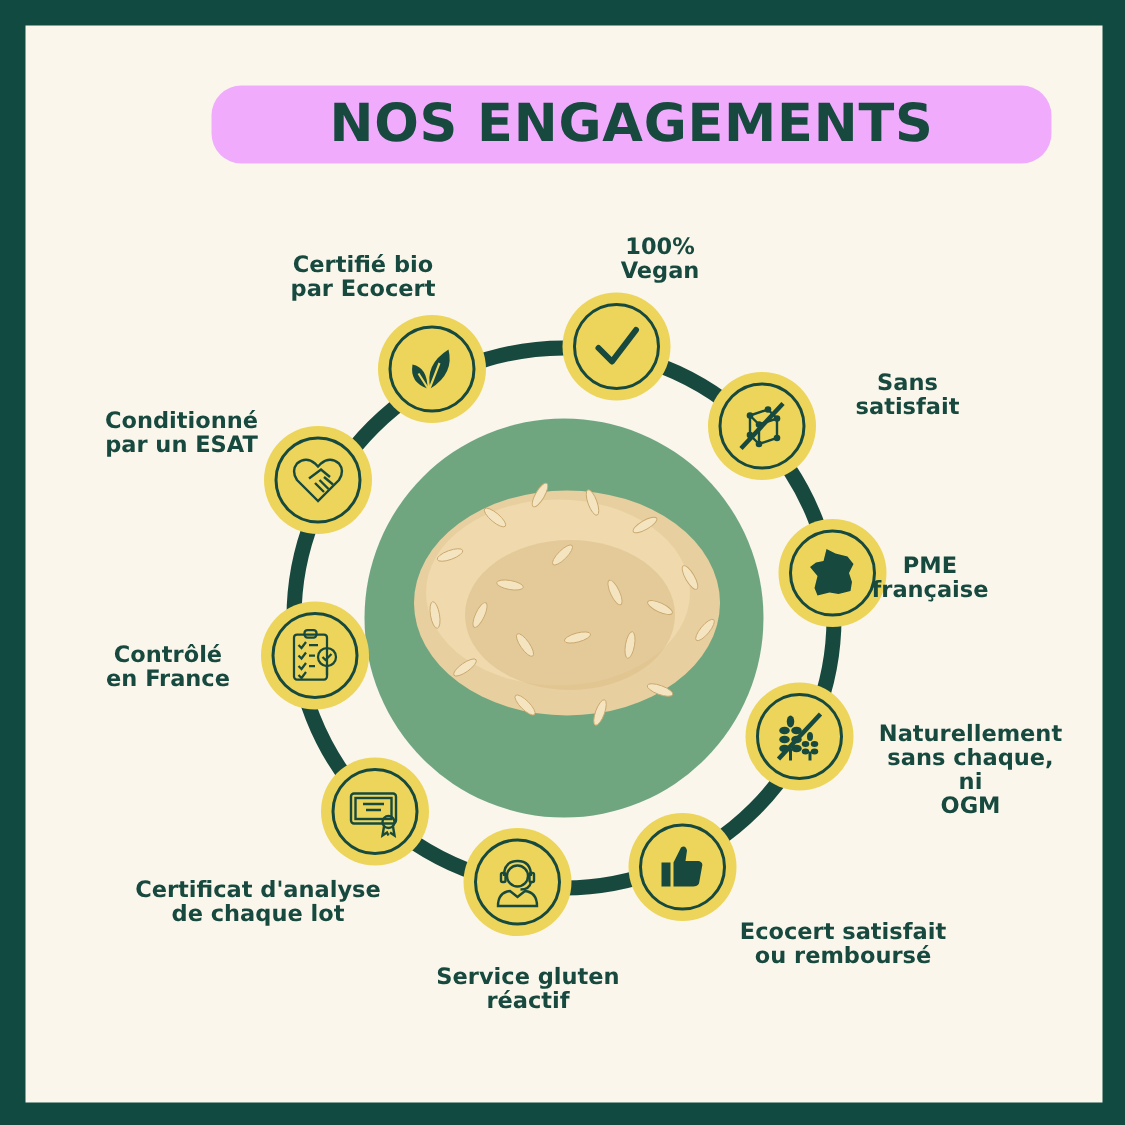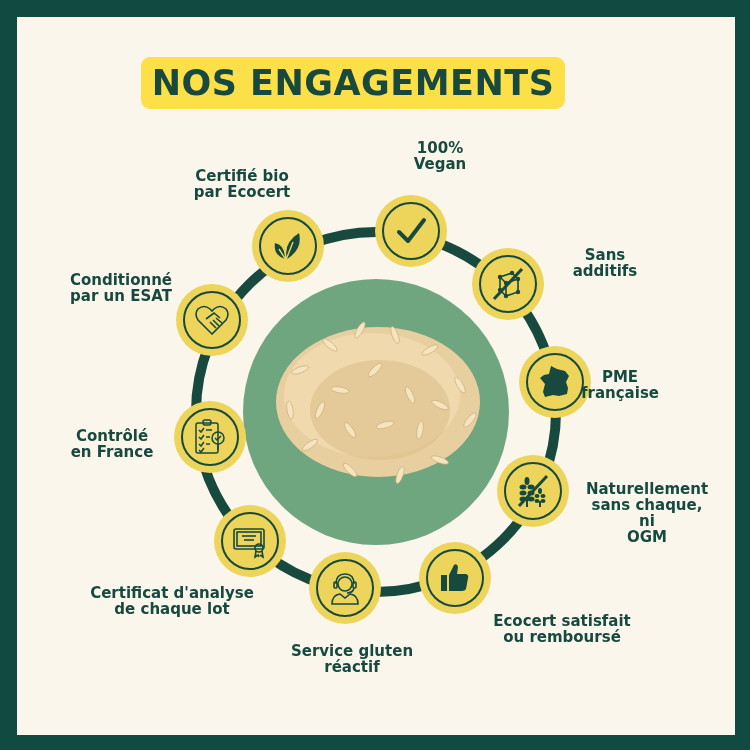--- a/index.html
+++ b/index.html
@@ -1,18 +1,18 @@
 <!DOCTYPE html>
 <html><head>
 <meta charset="utf-8">
 <style>
   html, body { margin: 0; padding: 0; }
   body { width: 750px; height: 750px; background: #114a40; position: relative; overflow: hidden; font-family: "DejaVu Sans", sans-serif; }
   .panel { position: absolute; left: 17px; top: 17px; width: 718px; height: 718px; background: #faf6ec; }
-  .title-box { position: absolute; left: 141px; top: 57px; width: 424px; height: 52px; background: #fde047; border-radius: 9px; display: flex; align-items: center; justify-content: center; }
+  .title-box { position: absolute; left: 141px; top: 57px; width: 560px; height: 52px; background: #f0abfc; border-radius: 20px; display: flex; align-items: center; justify-content: center; }
   .title-text { color: #17493e; font-weight: bold; font-size: 35px; letter-spacing: 0.5px; font-family: "DejaVu Sans", sans-serif; }
   svg.ring { position: absolute; left: 0; top: 0; }
   .icon { position: absolute; width: 72px; height: 72px; margin-left: -36px; margin-top: -36px; border-radius: 50%; background: #ecd55a; display: flex; align-items: center; justify-content: center; }
   .icon .inner { width: 58px; height: 58px; border-radius: 50%; border: 2px solid #17493e; box-sizing: border-box; display: flex; align-items: center; justify-content: center; }
   .label { position: absolute; color: #17493e; font-weight: bold; font-size: 15px; line-height: 16px; text-align: center; white-space: pre-line; transform: translateX(-50%); }
 </style>
 </head>
 <body>
 
 <div class="panel"></div>
@@ -179,24 +179,24 @@
       <svg width="38" height="38" viewBox="0 0 38 38">
         <g fill="#17493e">
           <path d="M18 32 Q14 16 30 6 Q34 22 18 32 Z"></path>
           <path d="M16 32 Q4 28 6 16 Q16 18 16 32 Z"></path>
         </g>
         <path d="M17 33 L24 15 M17 33 L10 22" stroke="#ecd55a" stroke-width="1.4" fill="none"></path>
       </svg>
     </div>
 </div>
 
-<div class="label" style="left:440px;top:140px">100%
+<div class="label" style="left:440px;top:156px">100%
 Vegan</div>
 <div class="label" style="left:605px;top:247px">Sans
-additifs</div>
+satisfait</div>
 <div class="label" style="left:620px;top:369px">PME
 française</div>
 <div class="label" style="left:647px;top:481px">Naturellement
 sans chaque, ni
 OGM</div>
 <div class="label" style="left:562px;top:613px">Ecocert satisfait
 ou remboursé</div>
 <div class="label" style="left:352px;top:643px">Service gluten
 réactif</div>
 <div class="label" style="left:172px;top:585px">Certificat d'analyse

